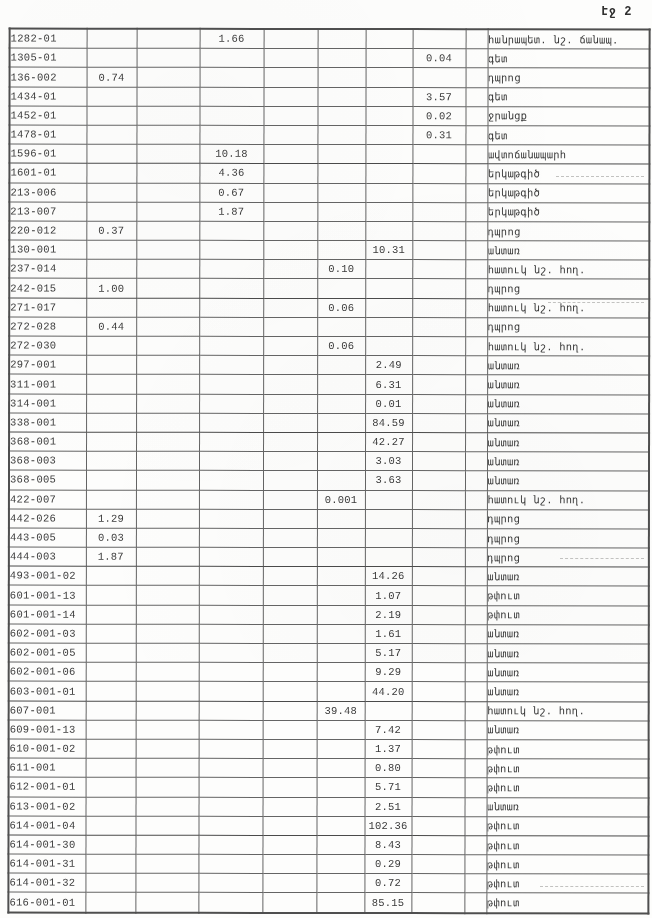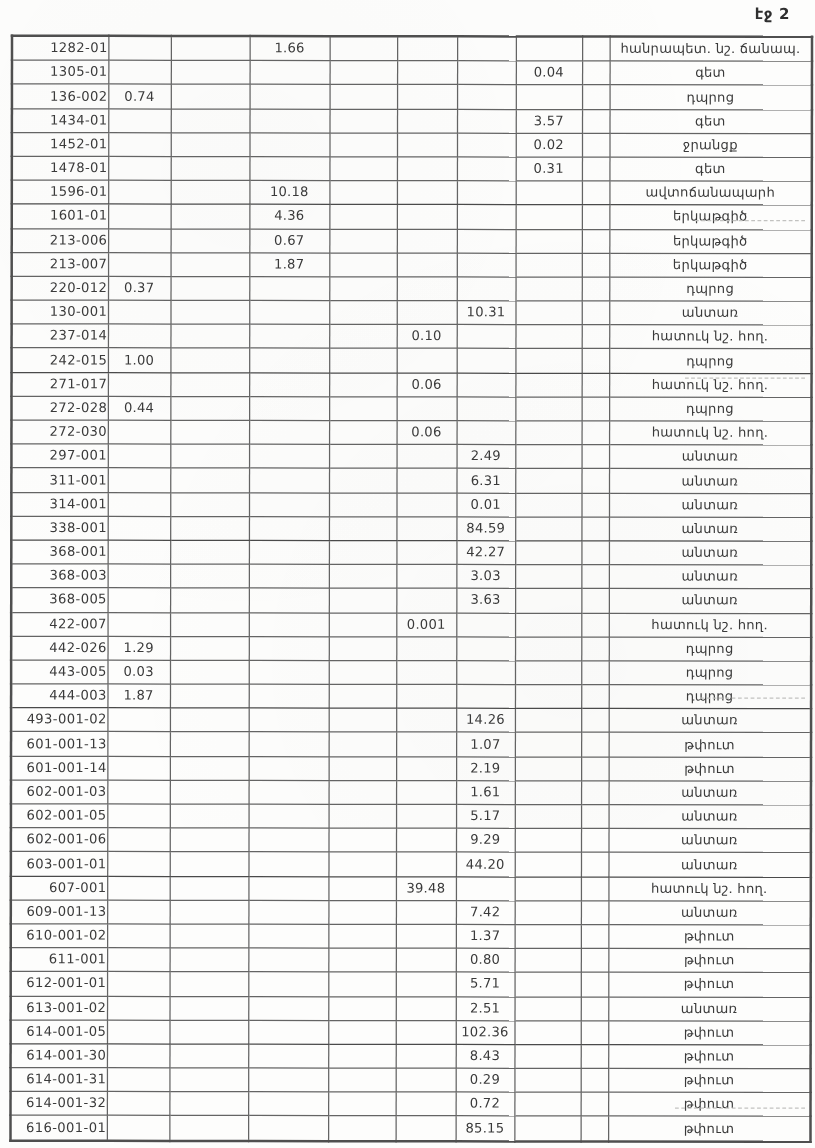--- a/index.html
+++ b/index.html
@@ -13,20 +13,21 @@
     overflow: hidden;
   }
   .sheet {
     position: relative;
     width: 652px;
     height: 662px;
     background:
       radial-gradient(circle at 30% 20%, rgba(0,0,0,0.012), transparent 60%),
       radial-gradient(circle at 70% 80%, rgba(0,0,0,0.015), transparent 55%),
       #fdfdfc;
+    font-family: Liberation Mono, monospace;
   }
   .page-num {
     position: absolute;
     top: 4px;
     right: 20px;
     font-size: 12px;
     font-weight: bold;
     color: #2f2f2f;
     letter-spacing: 0.5px;
   }
@@ -44,23 +45,23 @@
     border: 1px solid #646464;
     font-size: 10.5px;
     padding: 0;
     overflow: hidden;
     white-space: nowrap;
     vertical-align: middle;
     height: 17px;
     color: #3a3a3a;
   }
   table.doc-table { border: 2px solid #4f4f4f; }
-  td.code-cell { text-align: right; padding-left: 5px; letter-spacing: 0.3px; }
+  td.code-cell { text-align: left; padding-left: 5px; letter-spacing: 0.3px; }
   td.num-cell  { text-align: center; letter-spacing: 0.2px; }
-  td.label-cell { text-align: center; padding-left: 7px; letter-spacing: 0.2px; }
+  td.label-cell { text-align: left; padding-left: 7px; letter-spacing: 0.2px; }
   
   tr:nth-child(4n) td   { border-top-color: #7b7b7b; }
   tr:nth-child(7n) td   { border-bottom-color: #4a4a4a; }
   tr:nth-child(9n+2) td { border-top-color: #8a8a8a; }
   .artifact {
     position: absolute;
     border-top: 1px dashed #c2c2c0;
     height: 0;
     pointer-events: none;
   }
@@ -572,21 +573,21 @@
           <td class="num-cell"></td>
           <td class="num-cell"></td>
           <td class="num-cell"></td>
           <td class="num-cell"></td>
           <td class="num-cell">2.51</td>
           <td class="num-cell"></td>
           <td class="num-cell"></td>
           <td class="label-cell">անտառ</td>
         </tr>
         <tr>
-          <td class="code-cell">614-001-05</td>
+          <td class="code-cell">614-001-04</td>
           <td class="num-cell"></td>
           <td class="num-cell"></td>
           <td class="num-cell"></td>
           <td class="num-cell"></td>
           <td class="num-cell"></td>
           <td class="num-cell">102.36</td>
           <td class="num-cell"></td>
           <td class="num-cell"></td>
           <td class="label-cell">թփուտ</td>
         </tr>

